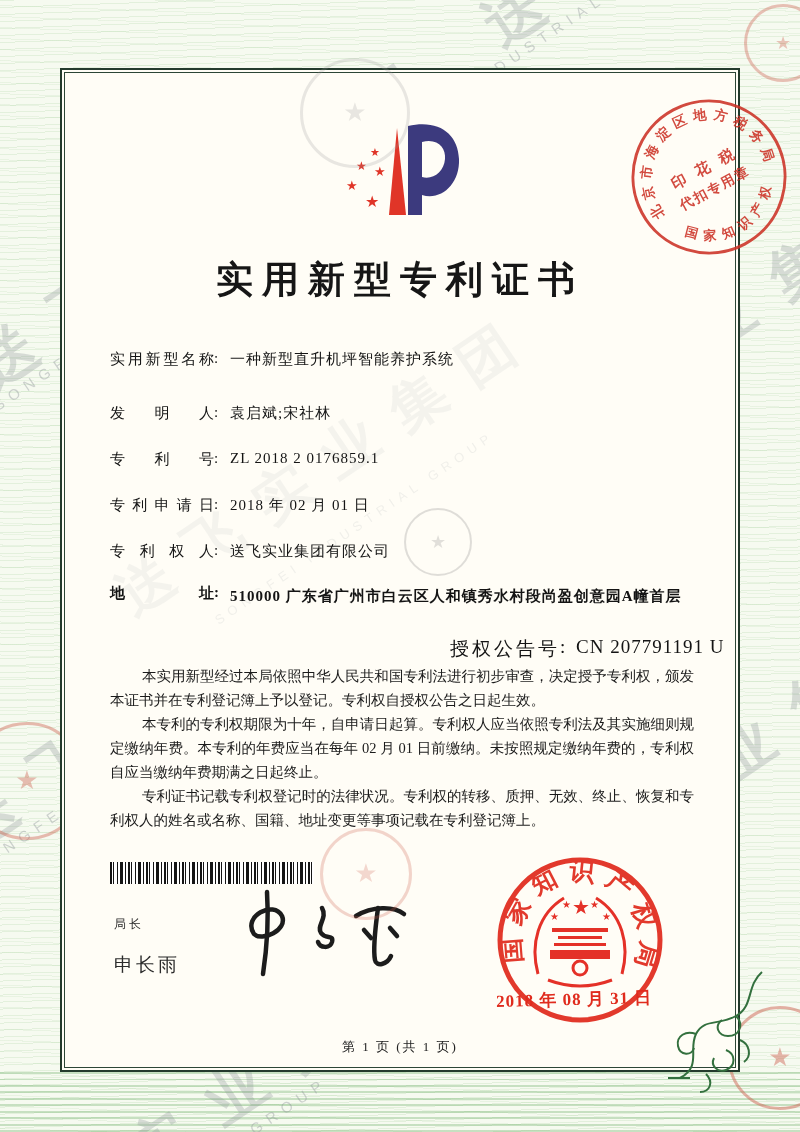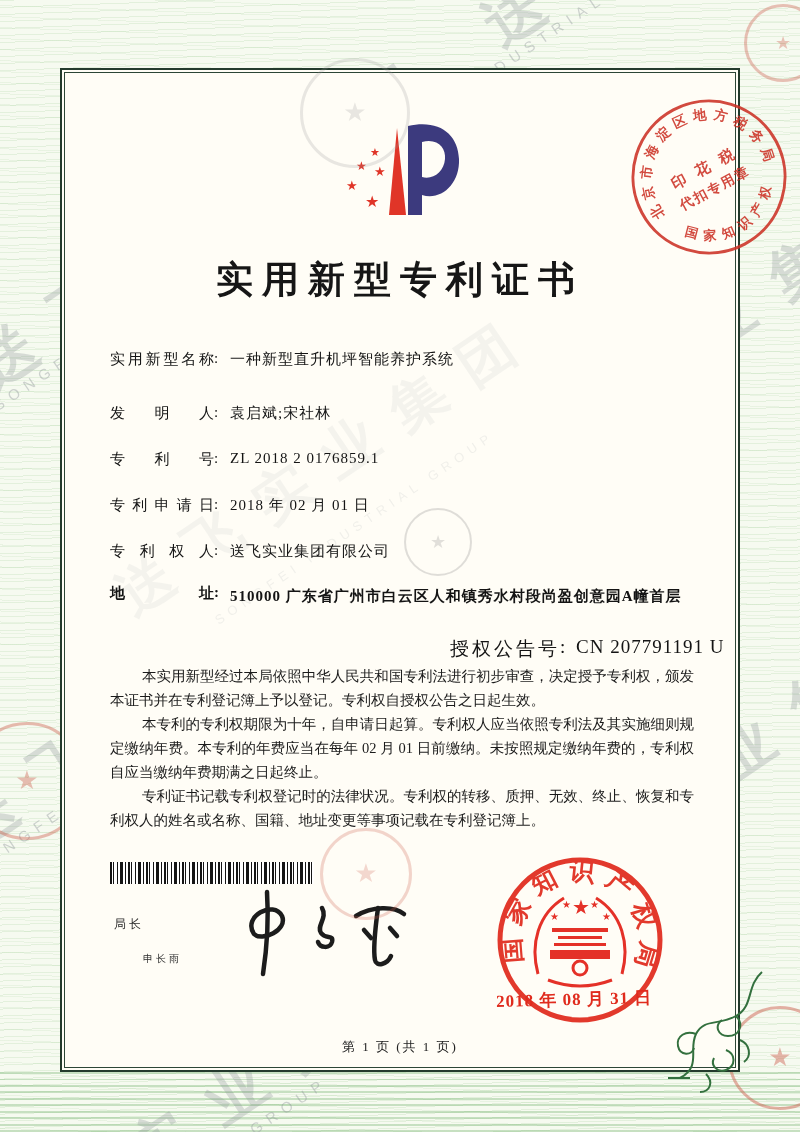--- a/index.html
+++ b/index.html
@@ -51,22 +51,22 @@
   .body-text{position:absolute;left:48px;top:594px;width:584px;font-size:14.5px;
              line-height:24px;color:#1b1b1b;text-align:justify;}
   .body-text p{margin:0;text-indent:2.2em;}
   .barcode{position:absolute;left:48px;top:792px;width:204px;height:22px;
     background:repeating-linear-gradient(90deg,
       #151515 0 2px,#fff 2px 3px,#151515 3px 4px,#fff 4px 7px,
       #151515 7px 8px,#fff 8px 10px,#151515 10px 13px,#fff 13px 15px,
       #151515 15px 16px,#fff 16px 18px);}
   .director-title{position:absolute;left:52px;top:846px;font-size:12px;letter-spacing:3px;
       color:#2b2b2b;font-family:"Liberation Sans","DejaVu Sans",sans-serif;}
-  .director-name{position:absolute;left:52px;top:882px;font-size:10px;letter-spacing:3px;
-      color:#2b2b2b;font-family:"Liberation Sans","DejaVu Sans",sans-serif;margin-left:29px;}
+  .director-name{position:absolute;left:52px;top:882px;font-size:19px;letter-spacing:3px;
+      color:#2b2b2b;font-family:"Liberation Sans","DejaVu Sans",sans-serif;}
   .signature{position:absolute;left:160px;top:812px;width:220px;height:100px;}
   .seal{position:absolute;left:428px;top:782px;width:180px;height:180px;opacity:.93;}
   .seal-date{position:absolute;left:434px;top:918px;font-size:17px;font-weight:700;
       letter-spacing:1px;color:#e02b1d;transform:rotate(-1.5deg);}
   .footer{position:absolute;left:0;top:968px;width:100%;text-align:center;
       font-size:13px;letter-spacing:2px;color:#222;}
   .tax-stamp{position:absolute;left:562px;top:22px;width:170px;height:170px;
       transform:rotate(-28deg);opacity:.88;}
   .flourish{position:absolute;left:604px;top:900px;width:100px;height:126px;}
 </style>

